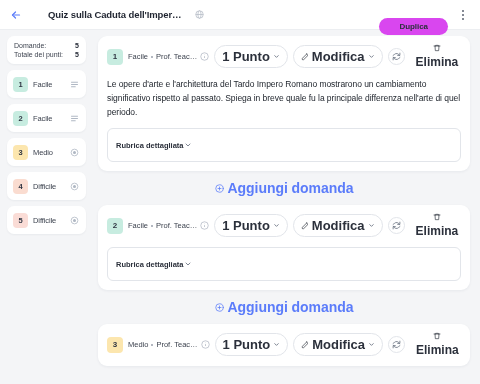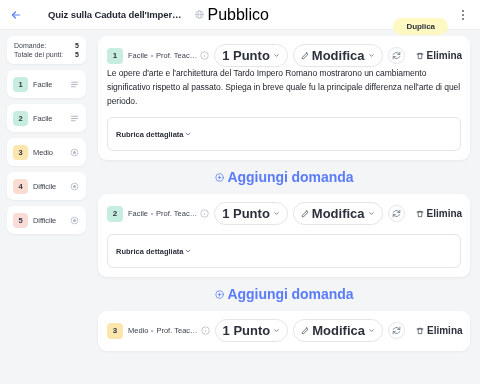--- a/index.html
+++ b/index.html
@@ -26,24 +26,24 @@
     color: #5b7cfa; flex: 0 0 auto;
   }
   .quiz-title {
     font-size: 9.5px; font-weight: 700; color: #1f2430;
     letter-spacing: -0.1px; white-space: nowrap;
     margin-left: 16px;
   }
   .visibility { display: flex; align-items: center; gap: 3px; margin-left: 6px; }
   .header-spacer { flex: 1 1 auto; }
   .duplica-btn {
-    background: #fef9c3; color: #2b303b;
+    background: #d946ef; color: #2b303b;
     font-size: 8px; font-weight: 700;
     border: none; border-radius: 999px;
-    padding: 4px 13px; cursor: pointer;
+    padding: 4px 20px; cursor: pointer;
     letter-spacing: -0.05px;
     margin-top: 24px;
   }
   .kebab {
     width: 14px; height: 18px; display: flex; flex-direction: column;
     align-items: center; justify-content: center; gap: 2px; cursor: pointer;
   }
   .kebab i { width: 2px; height: 2px; border-radius: 50%; background: #5b6270; display:block; }
 
   
@@ -110,24 +110,25 @@
   }
   .pill .chev { color: #6c7483; display: flex; align-items: center; }
   .icon-btn {
     width: 17px; height: 17px; border-radius: 50%;
     border: 1px solid #e2e5ea; background: #fff;
     display: flex; align-items: center; justify-content: center;
     color: #6c7483; cursor: pointer; flex: 0 0 auto;
   }
   .delete-btn {
     display: flex; align-items: center; gap: 3px;
-    font-size: 10px; color: #2b303b; font-weight: 600;
-    cursor: pointer; margin-left: 6px; white-space: nowrap;
+    font-size: 12px; color: #2b303b; font-weight: 600;
+    cursor: pointer; margin-left: 6px; white-space: nowrap; flex-direction: column;
   }
   .q-text {
+    margin-top: 9px;
     font-size: 8.5px; line-height: 1.62; color: #22272f;
     letter-spacing: -0.05px;
   }
   .rubric-select {
     margin-top: 9px;
     height: 20px;
     border: 1px solid #e2e5ea; border-radius: 6px;
     display: flex; align-items: center; 
     padding: 16px 8px; cursor: pointer; background: #fff;
   }
@@ -155,21 +156,20 @@
     </div>
     <div class="quiz-title">Quiz sulla Caduta dell'Imper…</div>
     <div class="visibility">
       <span style="display:flex;color:#b3b9c4;">
         <svg width="9" height="9" viewBox="0 0 24 24" fill="none" stroke="currentColor" stroke-width="2">
           <circle cx="12" cy="12" r="10"></circle>
             <ellipse cx="12" cy="12" rx="4.2" ry="10"></ellipse>
             <line x1="2" y1="12" x2="22" y2="12"></line>
         </svg>
       </span>
-      <span>Pubblico</span>
     </div>
     <div class="header-spacer"></div>
     <button class="duplica-btn">Duplica</button>
     <div class="kebab">
       <i></i>
         <i></i>
         <i></i>
     </div>
   </div>
 

